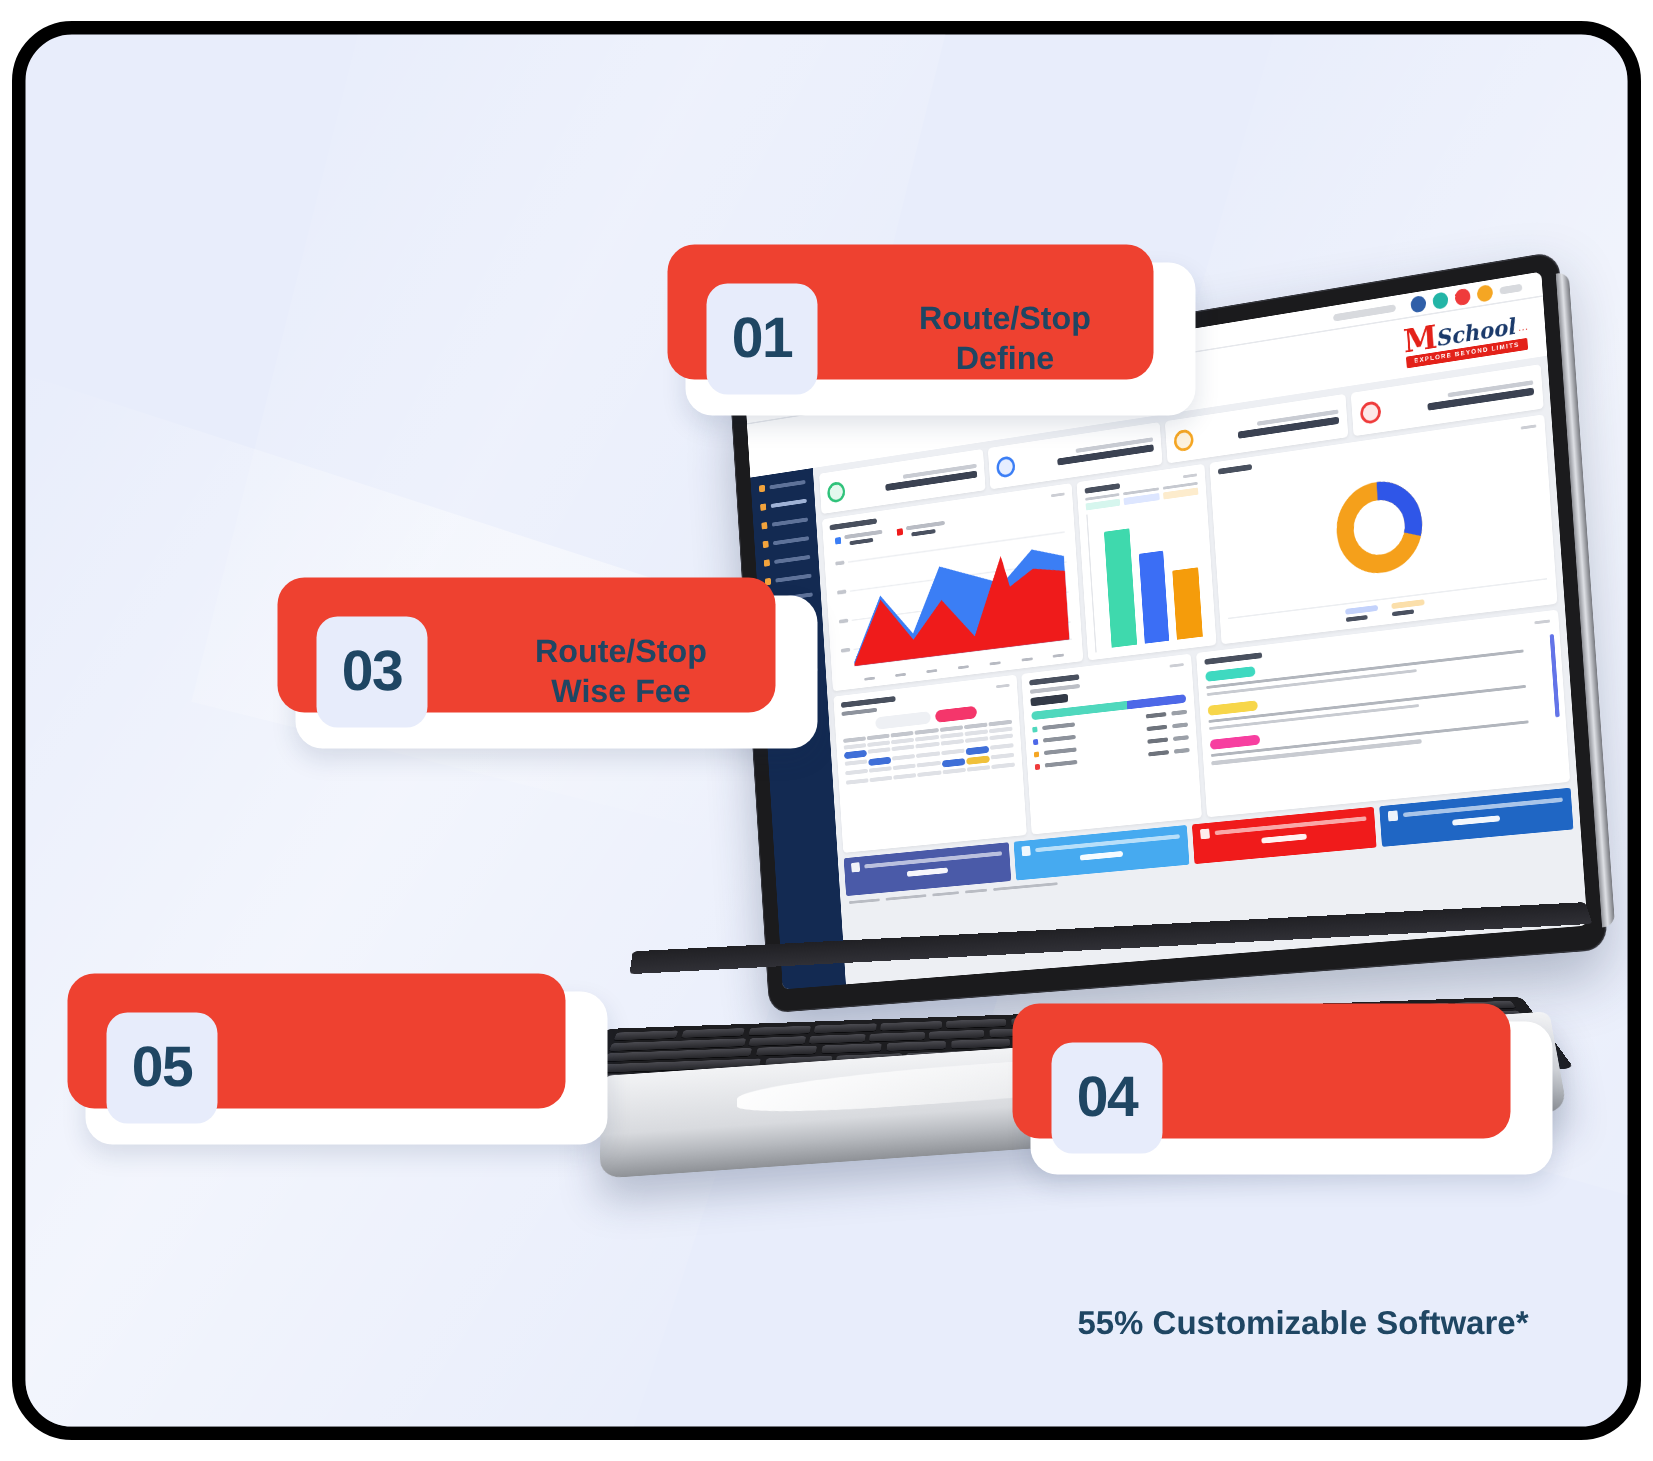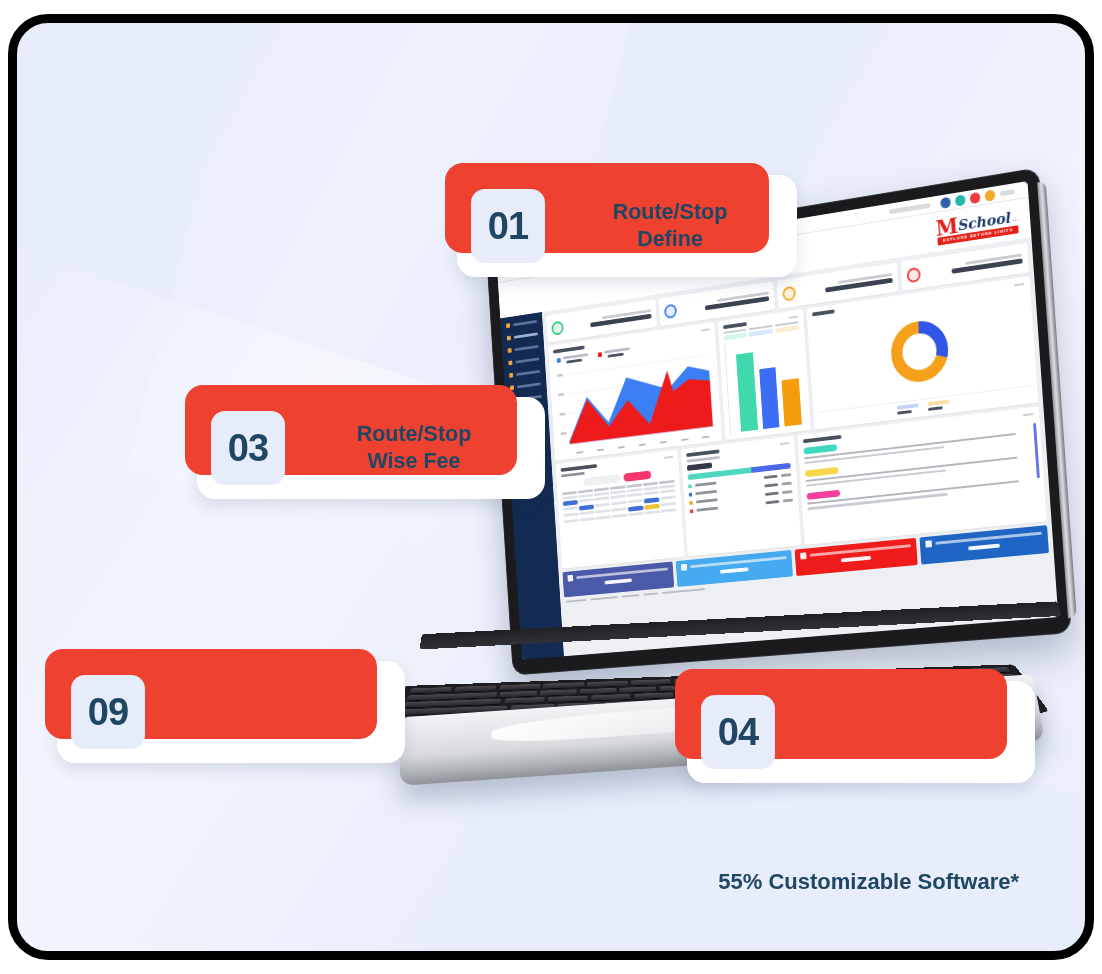--- a/index.html
+++ b/index.html
@@ -837,21 +837,21 @@
 Define</div>
   </div>
 
   <div class="fcard" id="card-02">
     <div class="fnum">03</div>
     <div class="ftxt">Route/Stop
 Wise Fee</div>
   </div>
 
   <div class="fcard" id="card-03">
-    <div class="fnum">09</div>
+    <div class="fnum">05</div>
   </div>
 
   <div class="fcard" id="card-04">
     <div class="fnum">04</div>
   </div>
 
   <div id="footer-note">55% Customizable Software*</div>
 
 </div>
 

